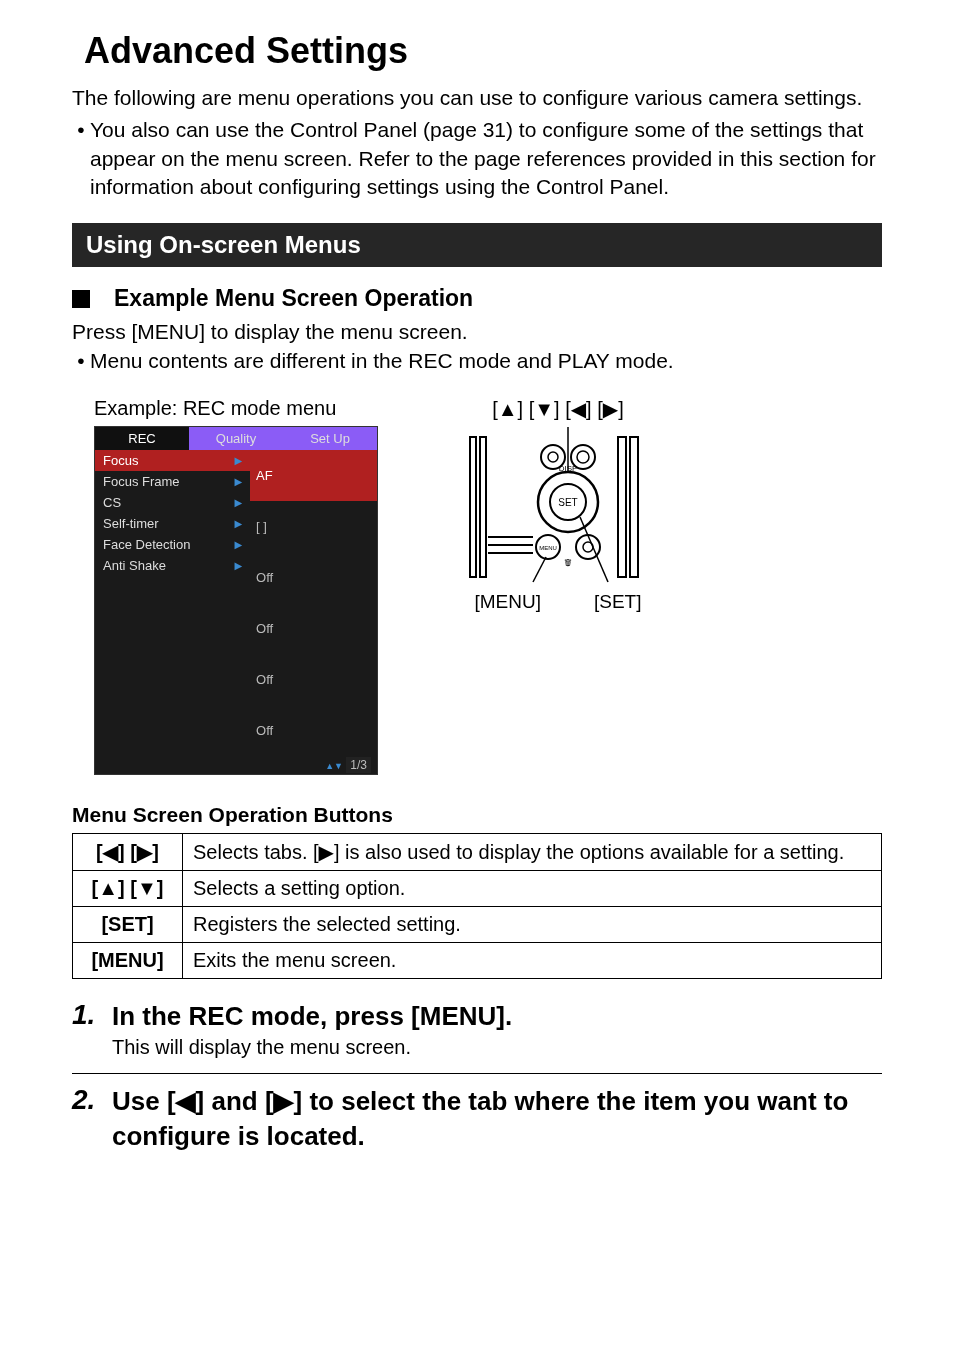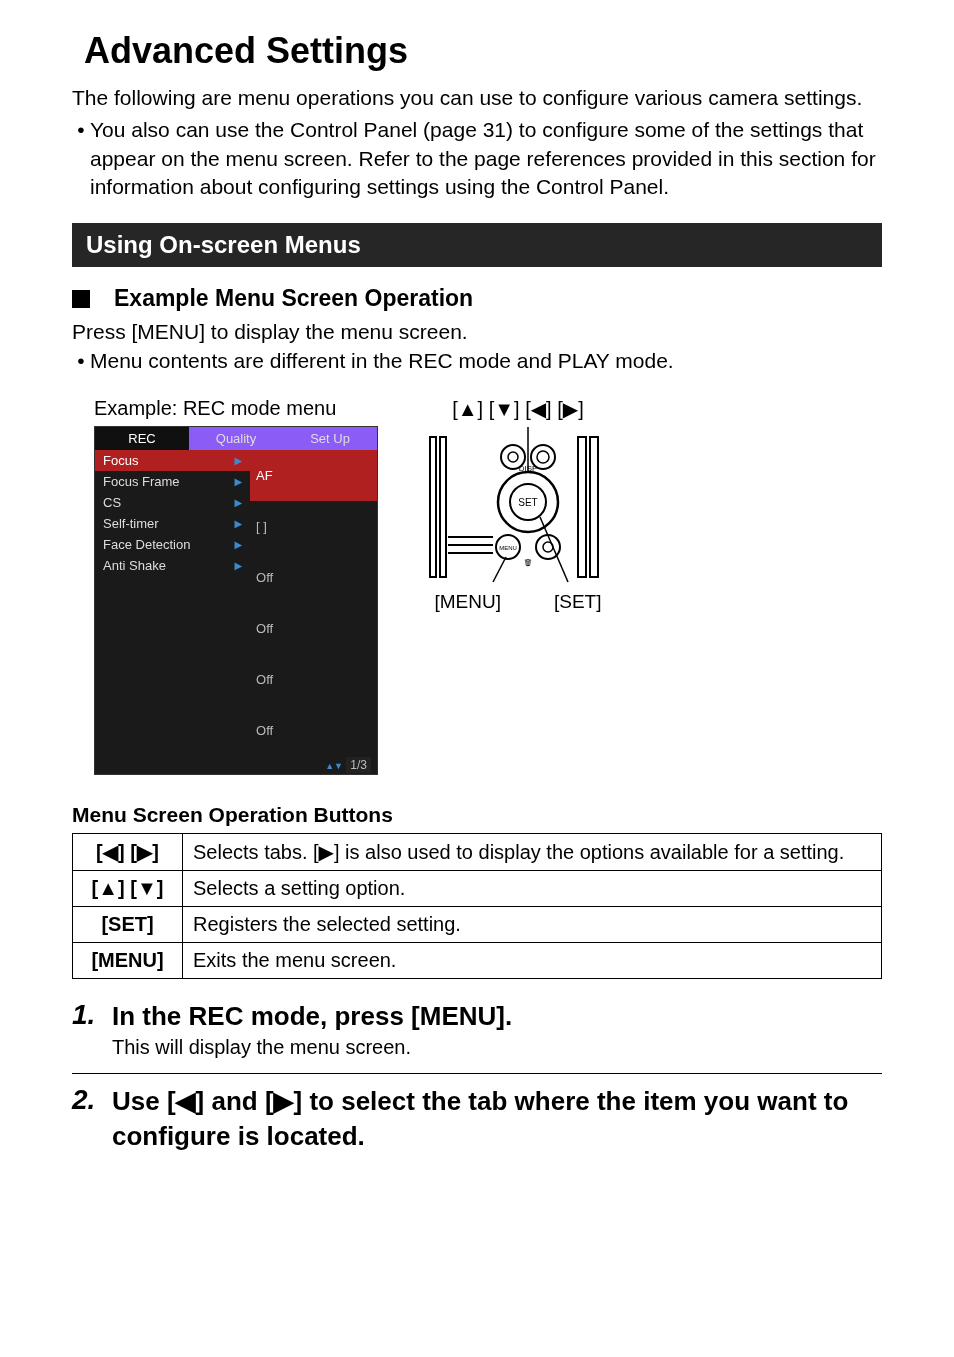--- a/index.html
+++ b/index.html
@@ -8,21 +8,21 @@
   h1 { font-size: 36px; font-weight: bold; margin: 0 0 12px 12px; }
   .intro { font-size: 21px; line-height: 1.35; margin-bottom: 4px; }
   .bullet-row { display: flex; font-size: 21px; line-height: 1.35; margin-bottom: 22px; }
   .bullet-row .bul { width: 18px; flex: 0 0 18px; text-align: center; }
   .bullet-row .txt { flex: 1; }
   .section-bar { background: #262626; color: #fff; font-size: 24px; font-weight: bold; padding: 8px 14px; margin-bottom: 18px; }
   .sub-row { display: flex; align-items: center; margin-bottom: 6px; gap: 16px; }
   .sub-square { width: 18px; height: 18px; background: #000; margin-right: 8px; }
   .sub-title { font-size: 23px; font-weight: bold; }
   .body-text { font-size: 21px; line-height: 1.35; }
-  .figure-area { display: flex; align-items: flex-start; margin: 14px 0 28px 22px; }
+  .figure-area { display: flex; gap: 40px; align-items: flex-start; margin: 14px 0 28px 22px; }
   .fig-col { display: flex; flex-direction: column; align-items: center; }
   .fig-caption { font-size: 20px; margin-bottom: 6px; align-self: flex-start; }
   .arrows-label { font-size: 20px; font-weight: normal; margin-bottom: 6px; }
 
   
   .rec-menu { width: 284px; border: 1px solid #333; background: #1a1a1a; color: #ddd; font-size: 14px; }
   .rec-tabs { display: flex; }
   .rec-tab { flex: 1; text-align: center; padding: 4px 0; font-size: 13px; }
   .rec-tab.active { background: #101010; color: #fff; }
   .rec-tab.inactive { background: #8b5cf6; }

